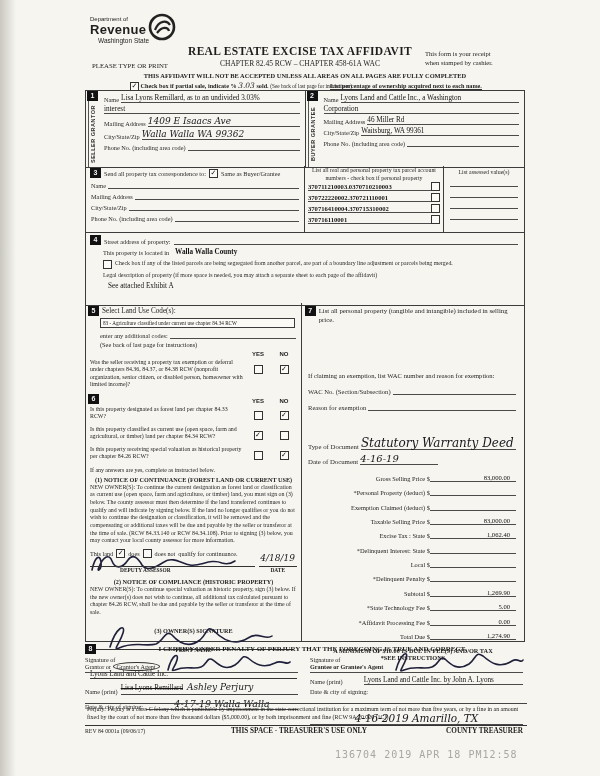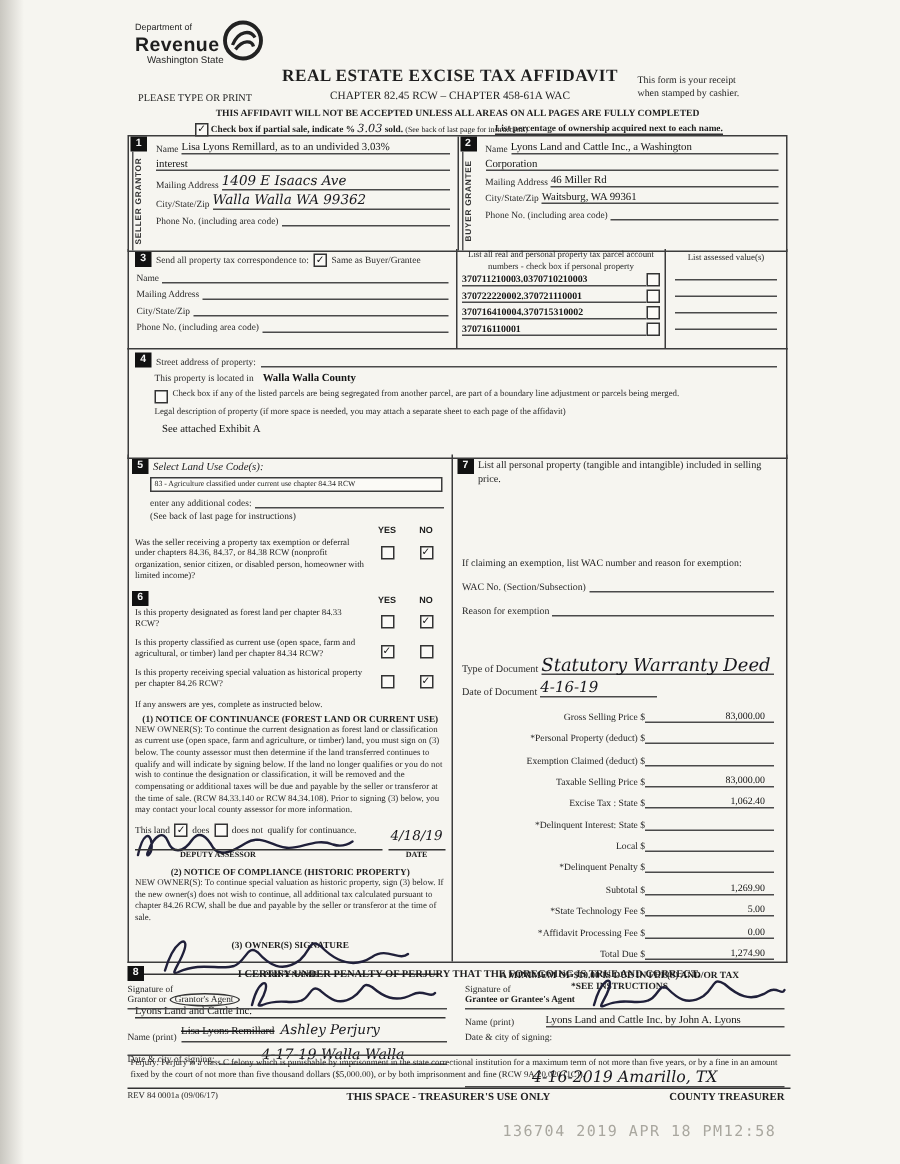--- a/index.html
+++ b/index.html
@@ -190,21 +190,21 @@
     </div>
     <div style="margin:3px 6px 0 17px;" class="small">Legal description of property (if more space is needed, you may attach a separate sheet to each page of the affidavit)</div>
     <div style="margin:2px 6px 0 22px;" class="entry">See attached Exhibit A</div>
   </div>
 
   <div class="abs box" style="left:85px;top:303px;width:438px;height:338px;border-top:none;display:flex;">
 
     <div style="flex:0 0 215px;border-right:0.9px solid #3c3c3c;position:relative;">
       <div style="display:flex;gap:3px;margin:3px 4px 0 2px;align-items:center;">
         <span class="numbox">5</span>
-        <span style="font-size:7.2px;font-style:italic;">Select Land Use Code(s):</span>
+        <span style="font-size:7.2px;">Select Land Use Code(s):</span>
       </div>
       <div class="box" style="margin:2px 6px 0 14px;padding:1px 2px;font-size:5.2px;background:#fbfaf6;">83 - Agriculture classified under current use chapter 84.34 RCW</div>
       <div class="frow" style="margin-left:14px;">
           <span class="lbl">enter any additional codes:</span>
           <span class="fill"></span>
         </div>
       <div style="margin:2px 0 0 14px;font-size:6.3px;">(See back of last page for instructions)</div>
       <div class="yn" style="margin-top:3px;">
           <span>YES</span>
           <span>NO</span>

